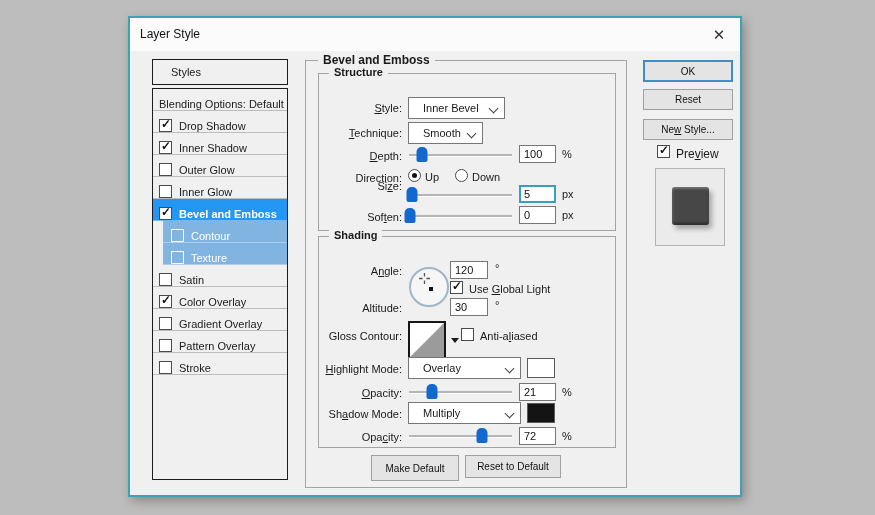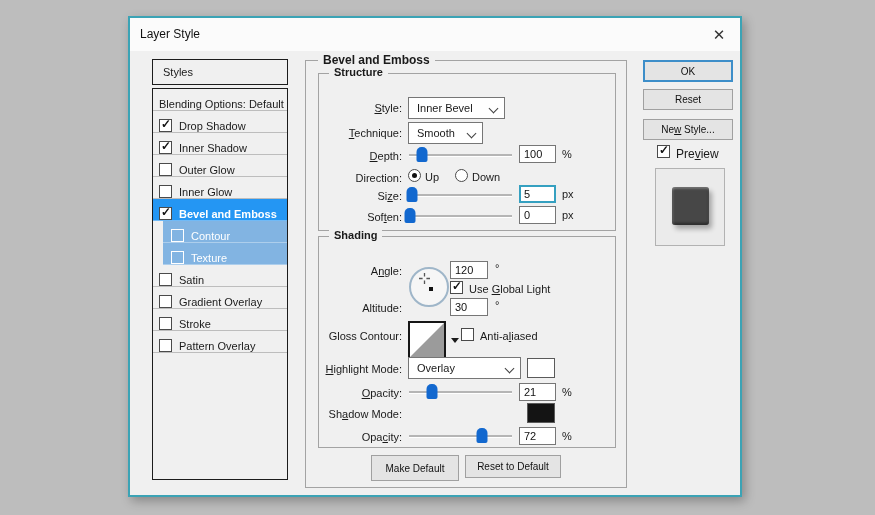--- a/index.html
+++ b/index.html
@@ -2,36 +2,36 @@
 <html><head>
 <meta charset="utf-8">
 <style>
   html,body{margin:0;padding:0}
   body{width:875px;height:515px;background:#bdbdbd;font-family:"Liberation Sans",sans-serif;color:#1a1a1a;position:relative;overflow:hidden;font-size:11px}
   .dialog{position:absolute;left:128px;top:16px;width:610px;height:477px;background:#f0f0f0;border:2px solid #3ba3b5;box-shadow:3px 4px 10px rgba(0,0,0,.28)}
   .titlebar{position:absolute;left:0;top:0;right:0;height:33px;background:#fbfbfb}
   .title{position:absolute;left:10px;top:9px;font-size:12px;color:#111}
   .close{position:absolute;right:6px;top:3px;width:30px;height:27px;display:flex;align-items:center;justify-content:center;font-size:15px;color:#333;cursor:pointer}
   
-  .sb-head{position:absolute;left:22px;top:41px;width:136px;height:26px;border:1px solid #1c1c1c;box-sizing:border-box;line-height:24px;padding-left:10px;background:#f0f0f0}
+  .sb-head{position:absolute;left:22px;top:41px;width:136px;height:26px;border:1px solid #1c1c1c;box-sizing:border-box;line-height:24px;padding-left:18px;background:#f0f0f0}
   .sb-list{position:absolute;left:22px;top:70px;width:136px;height:392px;border:1px solid #1c1c1c;box-sizing:border-box;background:#f0f0f0;overflow:hidden}
   .row{height:22px;display:flex;align-items:flex-end;padding-left:6px;border-bottom:1px solid #bdbdbd;box-sizing:border-box;cursor:pointer}
   .row .lab{margin-left:7px;white-space:nowrap}
   .cbx{width:13px;height:13px;border:1px solid #4a4a4a;background:#fff;box-sizing:border-box;position:relative;flex:none}
   .cbx.checked::after{content:"✓";position:absolute;left:1px;top:-2px;font-size:12px;font-weight:bold;color:#111;line-height:13px}
   .row.sel{background:#2496f3;color:#fff;font-weight:bold;border-bottom-color:rgba(255,255,255,.35)}
   .row.sub{margin-left:10px;background:#82b4e2;color:#fff;border-bottom-color:rgba(255,255,255,.35);padding-left:8px}
   .row.sub .cbx{background:transparent;border-color:#fff}
   
   .group{position:absolute;border:1px solid #a3a3a3;box-sizing:border-box}
   .legend{position:absolute;top:-8px;left:10px;background:#f0f0f0;padding:0 5px;font-weight:bold;white-space:nowrap}
   .legend.main{font-size:12px;left:12px}
   .flabel{position:absolute;left:0;width:83px;text-align:right;line-height:14px;white-space:nowrap}
   .txt{position:absolute;white-space:nowrap}
-  .dd{position:absolute;height:22px;background:#fff;border:1px solid #767676;box-sizing:border-box;display:flex;align-items:center;padding-left:8px;cursor:pointer}
+  .dd{position:absolute;height:22px;background:#fff;border:1px solid #767676;box-sizing:border-box;display:flex;align-items:center;padding-left:14px;cursor:pointer}
   .chev{position:absolute;right:7px;top:7px;width:6px;height:6px;border-right:1.5px solid #404040;border-bottom:1.5px solid #404040;transform:rotate(45deg)}
   .num{position:absolute;width:37px;height:18px;border:1px solid #767676;background:#fff;font-size:11px;font-family:inherit;padding:0 0 0 4px;box-sizing:border-box;color:#111}
   .num.focus{border:2px solid #35a0c0;padding-left:3px}
   .unit{position:absolute}
   .slider{position:absolute;width:103px;height:16px;cursor:pointer}
   .track{position:absolute;left:0;right:0;top:7px;height:2px;background:#b5b5b5;box-shadow:0 1px 0 #fff}
   .thumb{position:absolute;top:0;width:11px;height:15px;background:#1268cf;border-radius:5px 5px 2px 2px;transform:translateX(-50%)}
   .radio{position:absolute;width:13px;height:13px;border:1px solid #4a4a4a;border-radius:50%;background:#fff;box-sizing:border-box}
   .radio.checked::after{content:"";position:absolute;left:3px;top:3px;width:5px;height:5px;border-radius:50%;background:#111}
   .dial{position:absolute;left:90px;top:30px;width:40px;height:40px;border:2px solid #9fb6c9;border-radius:50%;background:#f6f6f6;box-sizing:border-box;cursor:pointer}
@@ -90,30 +90,34 @@
     </div>
     <div class="row sub">
       <span class="cbx"></span>
       <span class="lab">Texture</span>
     </div>
     <div class="row">
       <span class="cbx"></span>
       <span class="lab">Satin</span>
     </div>
     <div class="row">
+      <span class="cbx checked"></span>
+      <span class="lab">Color Overlay</span>
+    </div>
+    <div class="row">
       <span class="cbx"></span>
       <span class="lab">Gradient Overlay</span>
     </div>
     <div class="row">
       <span class="cbx"></span>
+      <span class="lab">Pattern Overlay</span>
+    </div>
+    <div class="row">
+      <span class="cbx"></span>
       <span class="lab">Stroke</span>
-    </div>
-    <div class="row">
-      <span class="cbx"></span>
-      <span class="lab">Pattern Overlay</span>
     </div>
   </div>
 
   <div class="group" style="left:175px;top:42px;width:322px;height:428px">
     <span class="legend main">Bevel and Emboss</span>
 
     <div class="group" style="left:12px;top:12px;width:298px;height:158px">
       <span class="legend">Structure</span>
 
       <span class="flabel" style="top:27px"><span></span><u>S</u><span>tyle:</span></span>
@@ -135,21 +139,21 @@
       </div>
       <input class="num" style="left: 200px; top: 71px;" value="100">
       <span class="unit" style="left:243px;top:74px">%</span>
 
       <span class="flabel" style="top:97px">Direction:</span>
       <span class="radio checked" style="left:89px;top:95px"></span>
       <span class="txt" style="left:106px;top:97px">Up</span>
       <span class="radio" style="left:136px;top:95px"></span>
       <span class="txt" style="left:153px;top:97px">Down</span>
 
-      <span class="flabel" style="top:115px"><span>Si</span><u>z</u><span>e:</span></span>
+      <span class="flabel" style="top:105px"><span>Si</span><u>z</u><span>e:</span></span>
       <div class="slider" style="left:90px;top:113px">
         <div class="track"></div>
         <div class="thumb" style="left: 3%;"></div>
       </div>
       <input class="num focus" style="left: 200px; top: 111px;" value="5">
       <span class="unit" style="left:243px;top:114px">px</span>
 
       <span class="flabel" style="top:136px"><span>Sof</span><u>t</u><span>en:</span></span>
       <div class="slider" style="left:90px;top:134px">
         <div class="track"></div>
@@ -202,20 +206,24 @@
 
       <span class="flabel" style="top:149px"><span></span><u>O</u><span>pacity:</span></span>
       <div class="slider" style="left:90px;top:147px">
         <div class="track"></div>
         <div class="thumb" style="left: 22%;"></div>
       </div>
       <input class="num" style="left: 200px; top: 146px;" value="21">
       <span class="unit" style="left:243px;top:149px">%</span>
 
       <span class="flabel" style="top:170px"><span>Sh</span><u>a</u><span>dow Mode:</span></span>
+      <div class="dd" style="left:89px;top:165px;width:113px">
+        <span>Multiply</span>
+        <span class="chev"></span>
+      </div>
       <span class="swatch" style="left: 208px; top: 166px; background: rgb(20, 20, 20);"></span>
 
       <span class="flabel" style="top:193px"><span>Opa</span><u>c</u><span>ity:</span></span>
       <div class="slider" style="left:90px;top:191px">
         <div class="track"></div>
         <div class="thumb" style="left: 71%;"></div>
       </div>
       <input class="num" style="left: 200px; top: 190px;" value="72">
       <span class="unit" style="left:243px;top:193px">%</span>
     </div>

